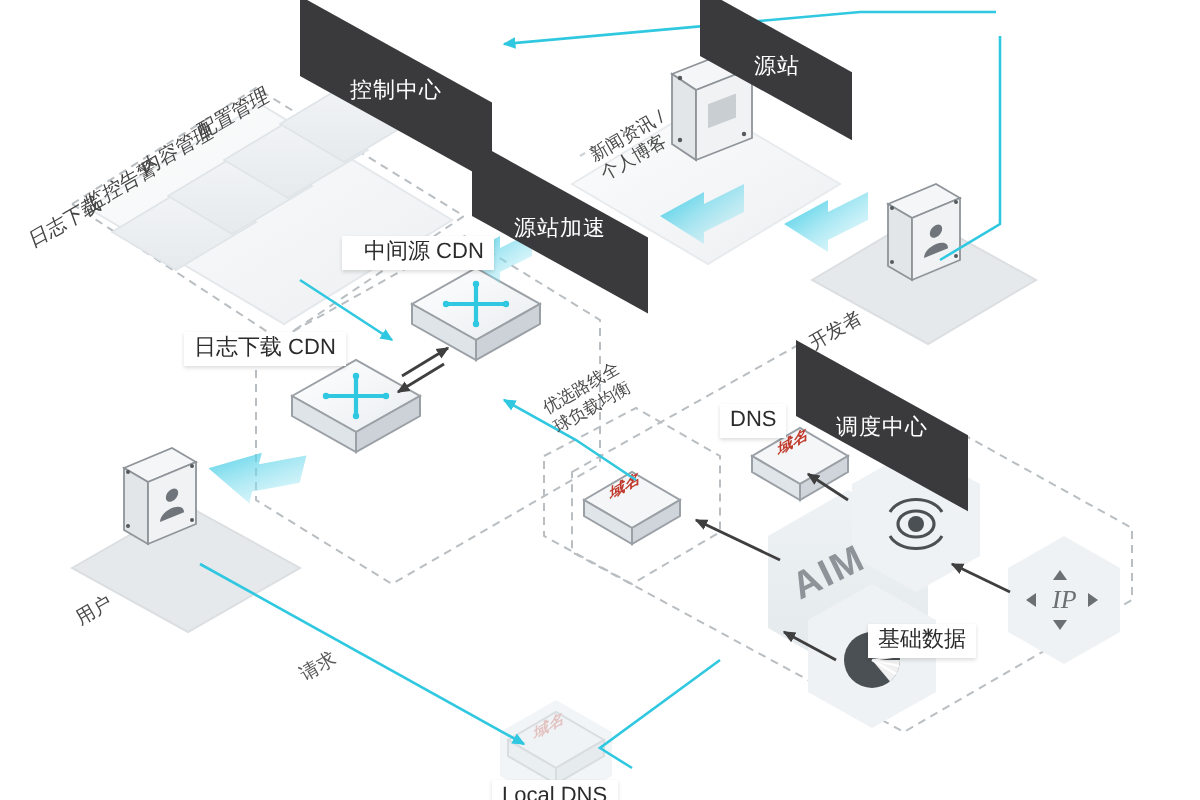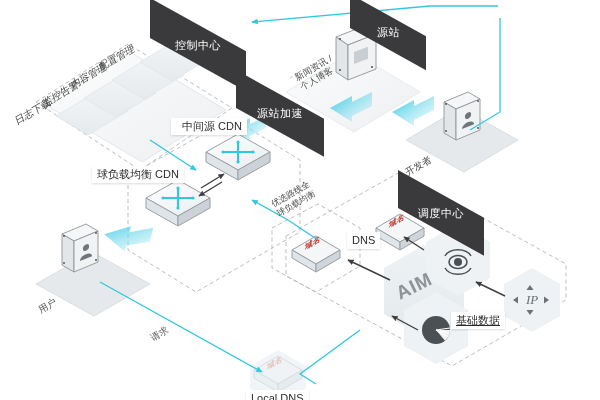--- a/index.html
+++ b/index.html
@@ -342,28 +342,28 @@
   </div>
   <div class="isolabel dark" style="left:41px;top:88px;transform:rotate(-30deg) skewX(-10deg);font-size:10px;">
     <span>监控告警</span>
   </div>
   <div class="isolabel dark" style="left:13px;top:106px;transform:rotate(-30deg) skewX(-10deg);font-size:10px;">
     <span>日志下载</span>
   </div>
 
   <div class="chip" style="left:171px;top:118px;padding-left:11px;">中间源 CDN</div>
 
-  <div class="chip" style="left:92px;top:166px;">球负载均衡 CDN</div>
-
-
-  <div class="chip" style="left:347px;top:202px;margin-top:30px;">DNS</div>
+  <div class="chip" style="left:92px;top:166px;">日志下载 CDN</div>
+
+
+  <div class="chip" style="left:360px;top:202px;">DNS</div>
 
   <div class="chip" style="left:246px;top:390px;">Local DNS</div>
 
-  <div class="chip" style="left:451px;top:312px;text-decoration:underline;">基础数据</div>
+  <div class="chip" style="left:434px;top:312px;">基础数据</div>
 
   <div class="isolabel" style="left:296px;top:62px;transform:rotate(-30deg);color:#4a4a4a;">
     <div>新闻资讯 /</div>
     <div>个人博客</div>
   </div>
 
   <div class="isolabel" style="left:404px;top:160px;transform:rotate(-30deg);color:#4a4a4a;font-size:9.5px;">开发者</div>
 
   <div class="isolabel" style="left:38px;top:300px;transform:rotate(-30deg);color:#4a4a4a;font-size:9.5px;">用户</div>
 

